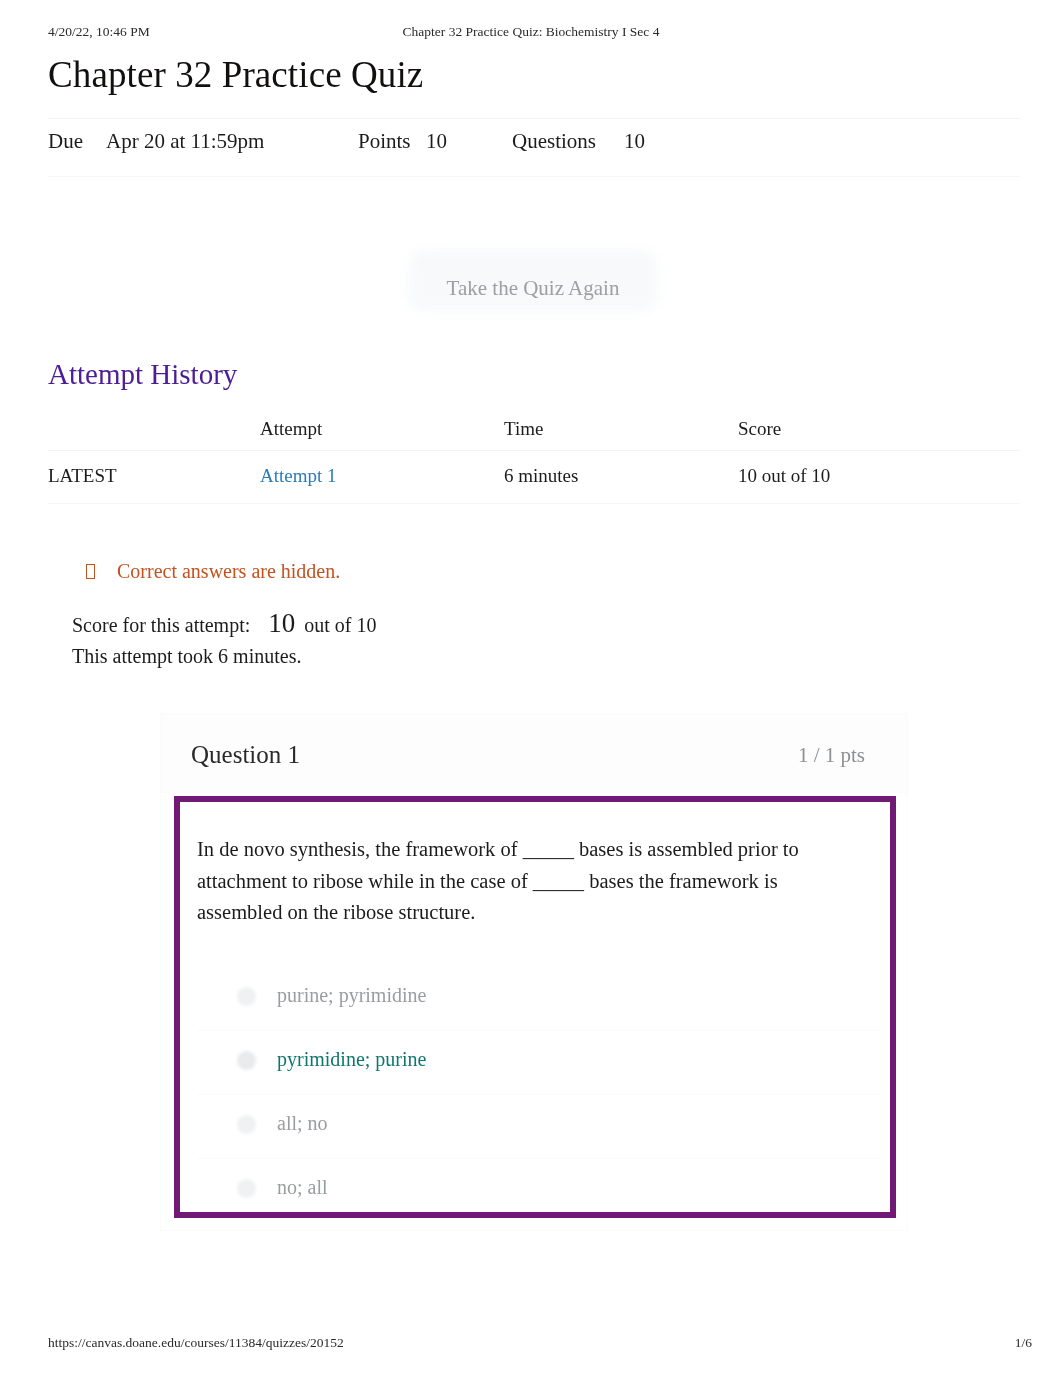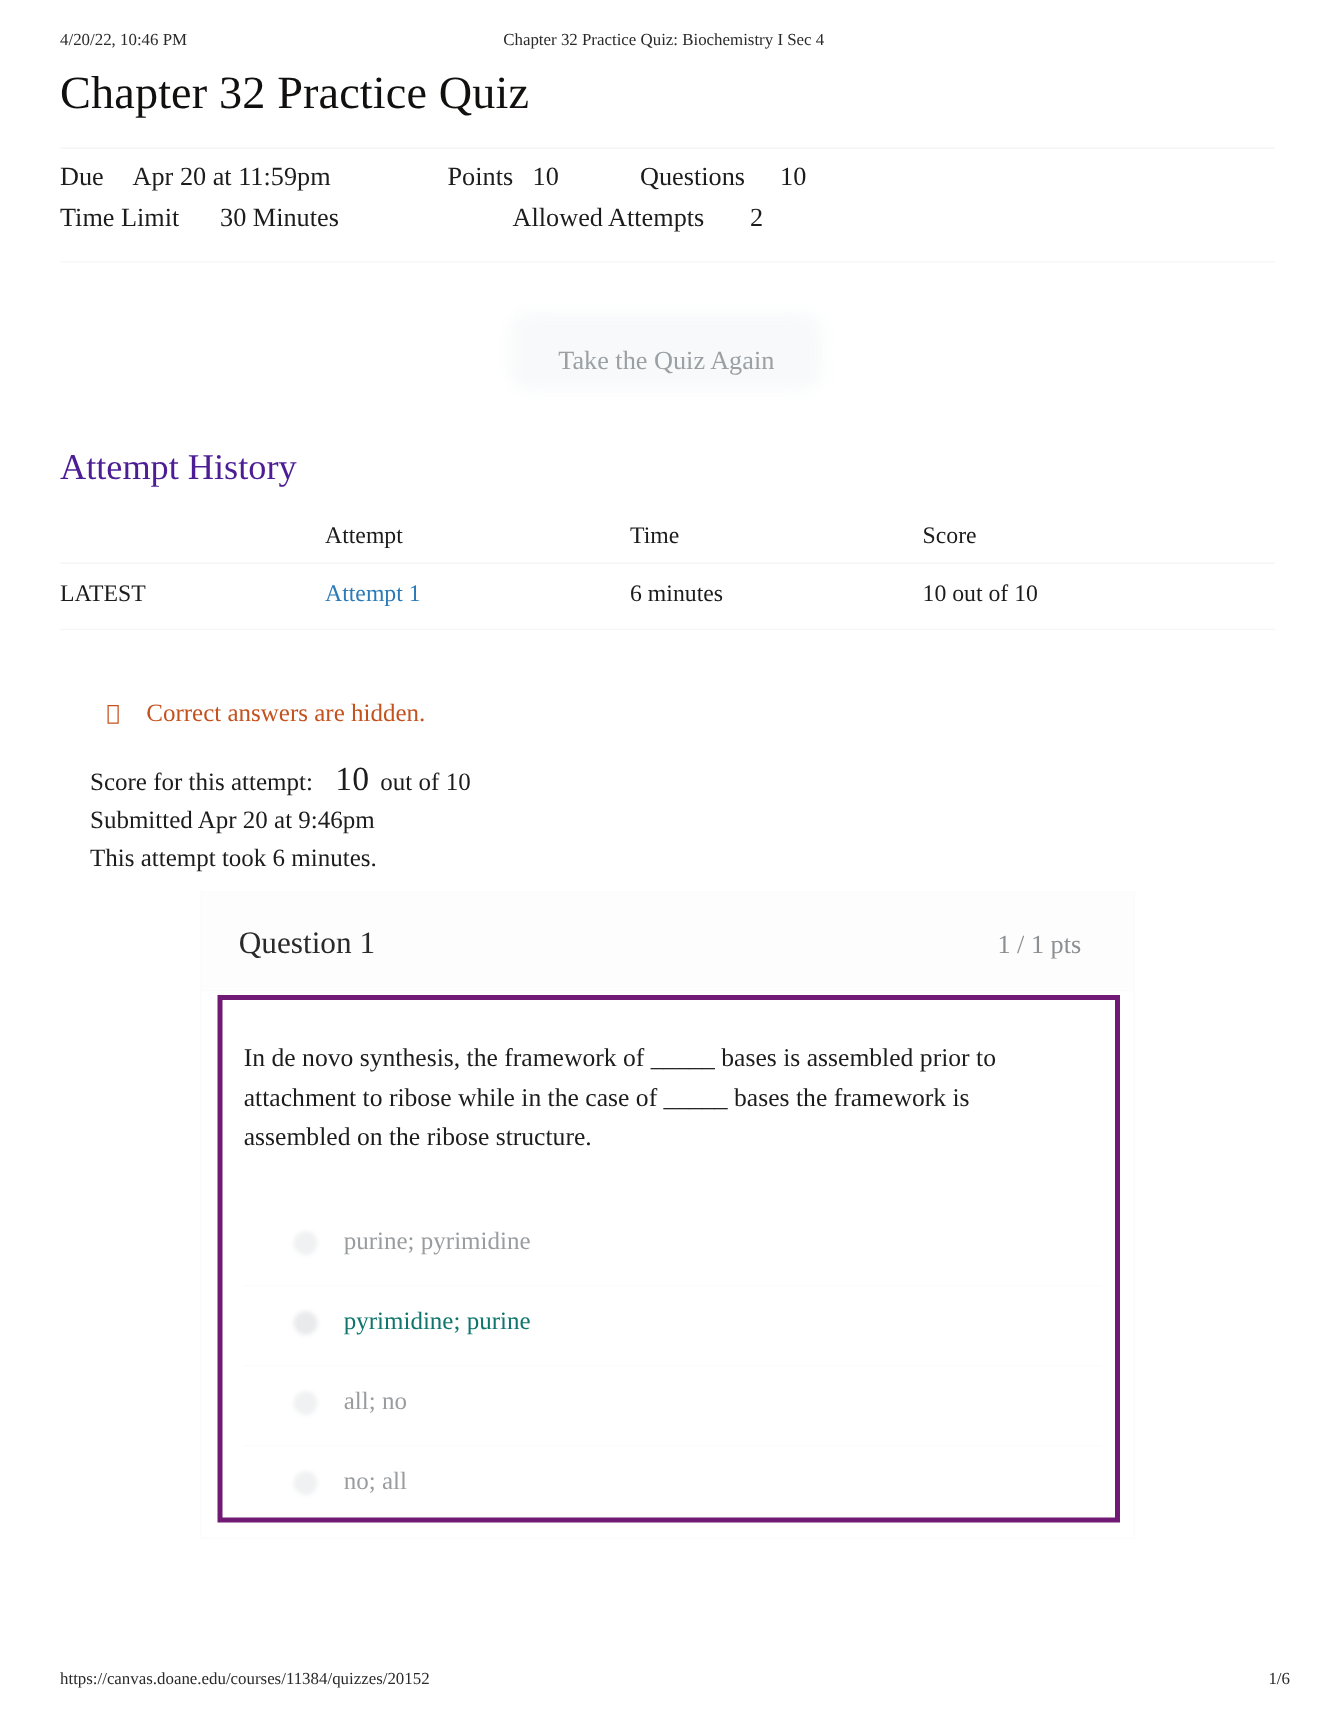--- a/index.html
+++ b/index.html
@@ -242,21 +242,21 @@
     font-size: 21px;
     color: #8c9093;
     line-height: 30px;
   }
   .question-body {
     position: absolute;
     left: 13px;
     top: 82px;
     width: 722px;
     height: 422px;
-    border: 4px solid #701a75;
+    border: 6px solid #701a75;
     box-sizing: border-box;
     background: #ffffff;
   }
   .question-text {
     position: absolute;
     left: 17px;
     top: 32px;
     width: 630px;
     font-size: 20.5px;
     line-height: 31.5px;
@@ -330,26 +330,20 @@
 <h1 class="page-title">Chapter 32 Practice Quiz</h1>
 
 <div class="quiz-meta">
   <div class="meta-row">
     <span class="meta-label m-due-label">Due</span>
     <span class="meta-value m-due-value">Apr 20 at 11:59pm</span>
     <span class="meta-label m-points-label">Points</span>
     <span class="meta-value m-points-value">10</span>
     <span class="meta-label m-quest-label">Questions</span>
     <span class="meta-value m-quest-value">10</span>
-  </div>
-  <div class="meta-row">
-    <span class="meta-label m-tl-label">Time Limit</span>
-    <span class="meta-value m-tl-value">30 Minutes</span>
-    <span class="meta-label m-aa-label">Allowed Attempts</span>
-    <span class="meta-value m-aa-value">2</span>
   </div>
 </div>
 
 <div class="retake-wrap">
   <div class="retake-halo"></div>
   <button class="retake-btn">Take the Quiz Again</button>
 </div>
 
 <h2 class="attempt-history-title">Attempt History</h2>
 
@@ -378,21 +372,20 @@
   <span class="tofu-icon"></span>
   <span>Correct answers are hidden.</span>
 </div>
 
 <div class="score-summary">
   <div class="score-line">
     <span>Score for this attempt:</span>
     <span class="score-big">10</span>
     <span class="score-suffix">out of 10</span>
   </div>
-  <div>Submitted Apr 20 at 9:46pm</div>
   <div>This attempt took 6 minutes.</div>
 </div>
 
 <div class="question-card">
   <div class="question-header">
     <span class="question-name">Question 1</span>
     <span class="question-pts">1 / 1 pts</span>
   </div>
   <div class="question-body">
     <div class="question-text">In de novo synthesis, the framework of _____ bases is assembled prior to attachment to ribose while in the case of _____ bases the framework is assembled on the ribose structure.</div>

